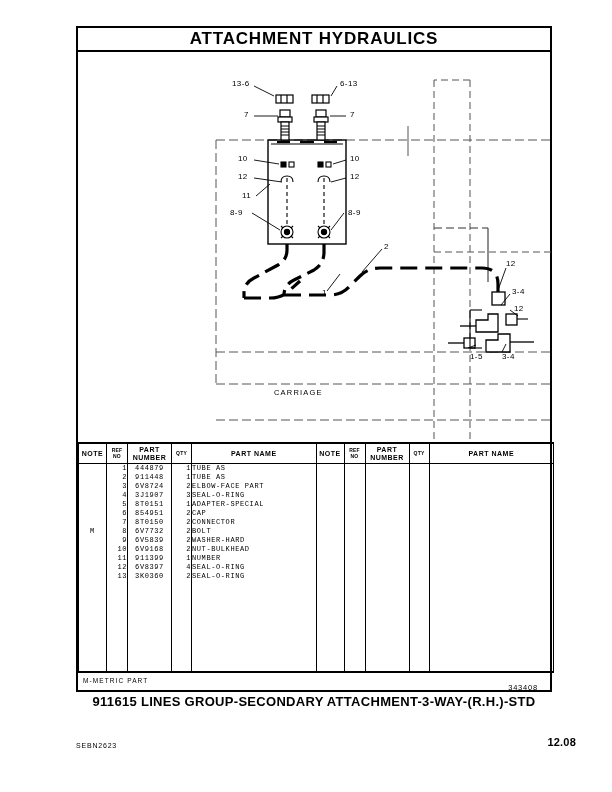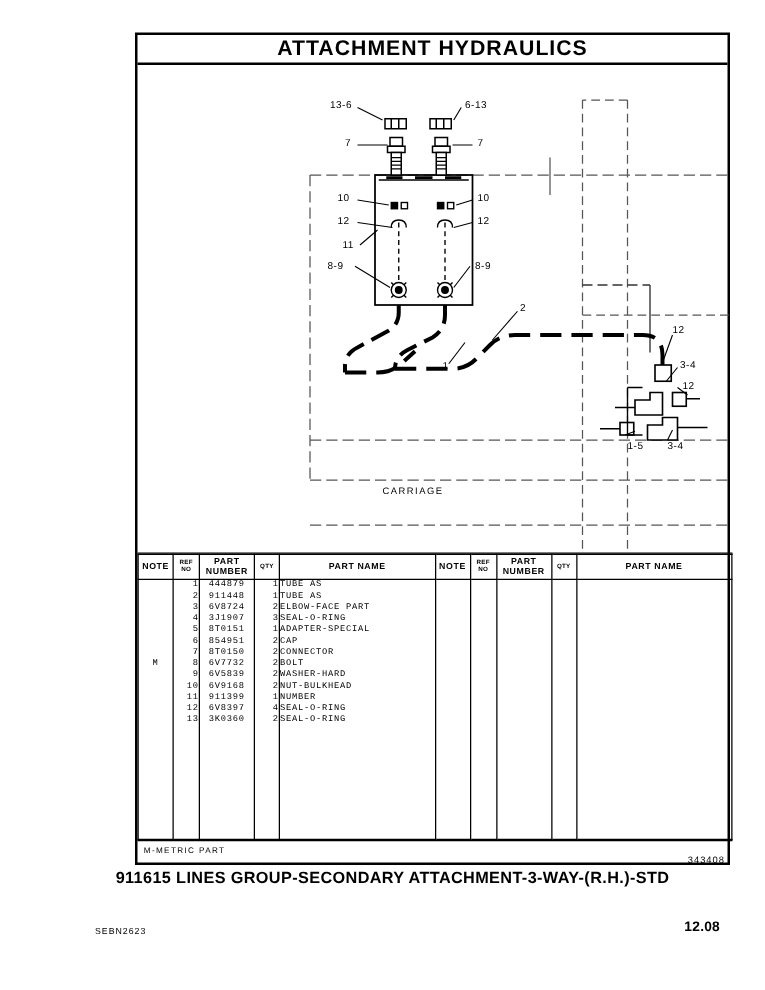--- a/index.html
+++ b/index.html
@@ -3,21 +3,21 @@
 <meta charset="utf-8">
 <style>
   html,body{margin:0;padding:0;background:#fff;}
   body{width:612px;height:792px;position:relative;
        font-family:"Liberation Sans", sans-serif;color:#000;
        -webkit-font-smoothing:none;}
   .page{position:absolute;left:0;top:0;width:612px;height:792px;}
 
   
   .sheet{position:absolute;left:76px;top:26px;width:476px;height:666px;
-         border:2px solid #000;box-sizing:border-box;margin-left:32px;}
+         border:2px solid #000;box-sizing:border-box;}
 
   
   .title-bar{position:absolute;left:0;top:0;width:100%;height:24px;
              border-bottom:2px solid #000;box-sizing:border-box;
              display:flex;align-items:center;justify-content:center;}
   .title-bar span{font-size:17px;font-weight:bold;letter-spacing:.8px;}
 
   
   .draw{position:absolute;left:0;top:24px;width:476px;height:390px;
         overflow:hidden;}
@@ -47,21 +47,21 @@
   .c-note{width:28px;text-align:center;}
   .c-ref{width:21px;text-align:right;padding-right:2px;}
   .c-pn{width:44px;text-align:center;letter-spacing:1px;}
   .c-qty{width:20px;text-align:right;padding-right:3px;}
   .c-name{padding-left:4px;letter-spacing:.7px;}
 
   .notefoot{position:absolute;left:0;top:644px;width:476px;height:22px;
             border-top:1.6px solid #000;box-sizing:border-box;}
   .notefoot .mtxt{position:absolute;left:5px;top:4px;font-size:6.5px;
                   letter-spacing:1.1px;}
-  .notefoot .dwg{position:absolute;right:6px;top:10px;font-size:7.5px;
+  .notefoot .dwg{position:absolute;right:16px;top:10px;font-size:7.5px;
                  letter-spacing:.8px;}
 
   
   .caption{position:absolute;left:76px;top:694px;width:476px;
            text-align:center;font-size:13px;font-weight:bold;
            letter-spacing:.3px;}
 
   
   .foot-left{position:absolute;left:76px;top:742px;font-size:7px;
              letter-spacing:.8px;}

